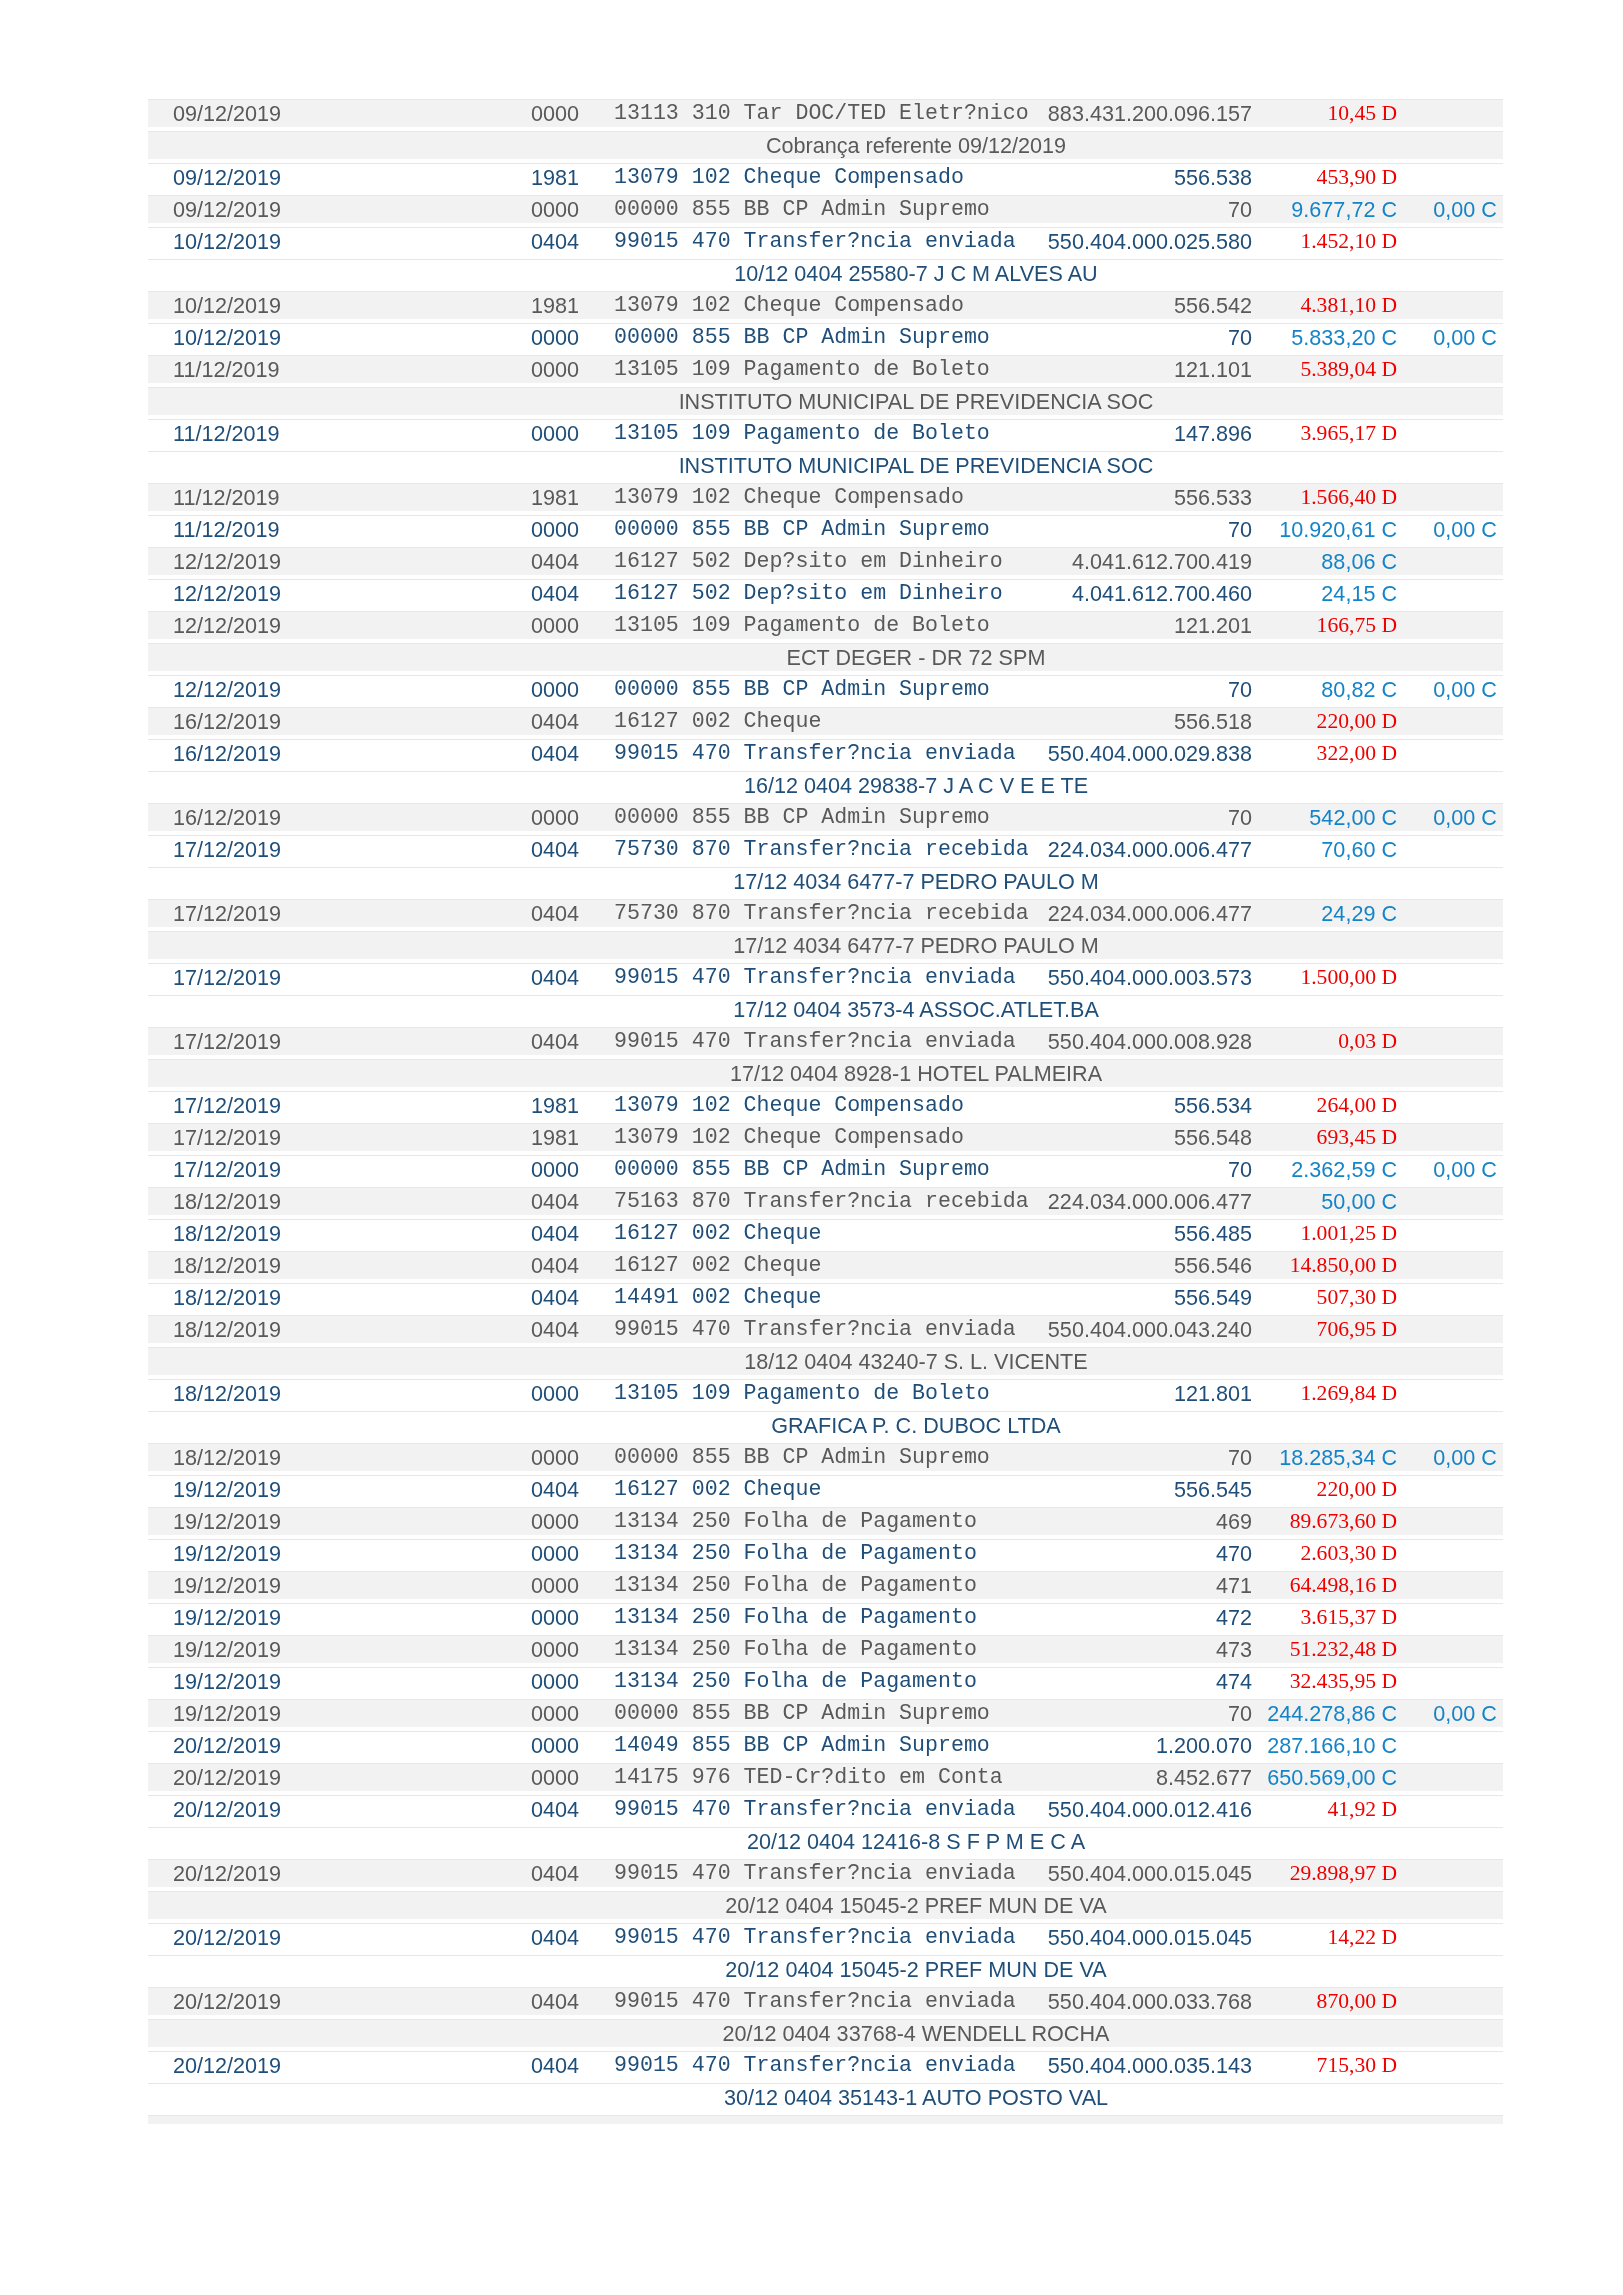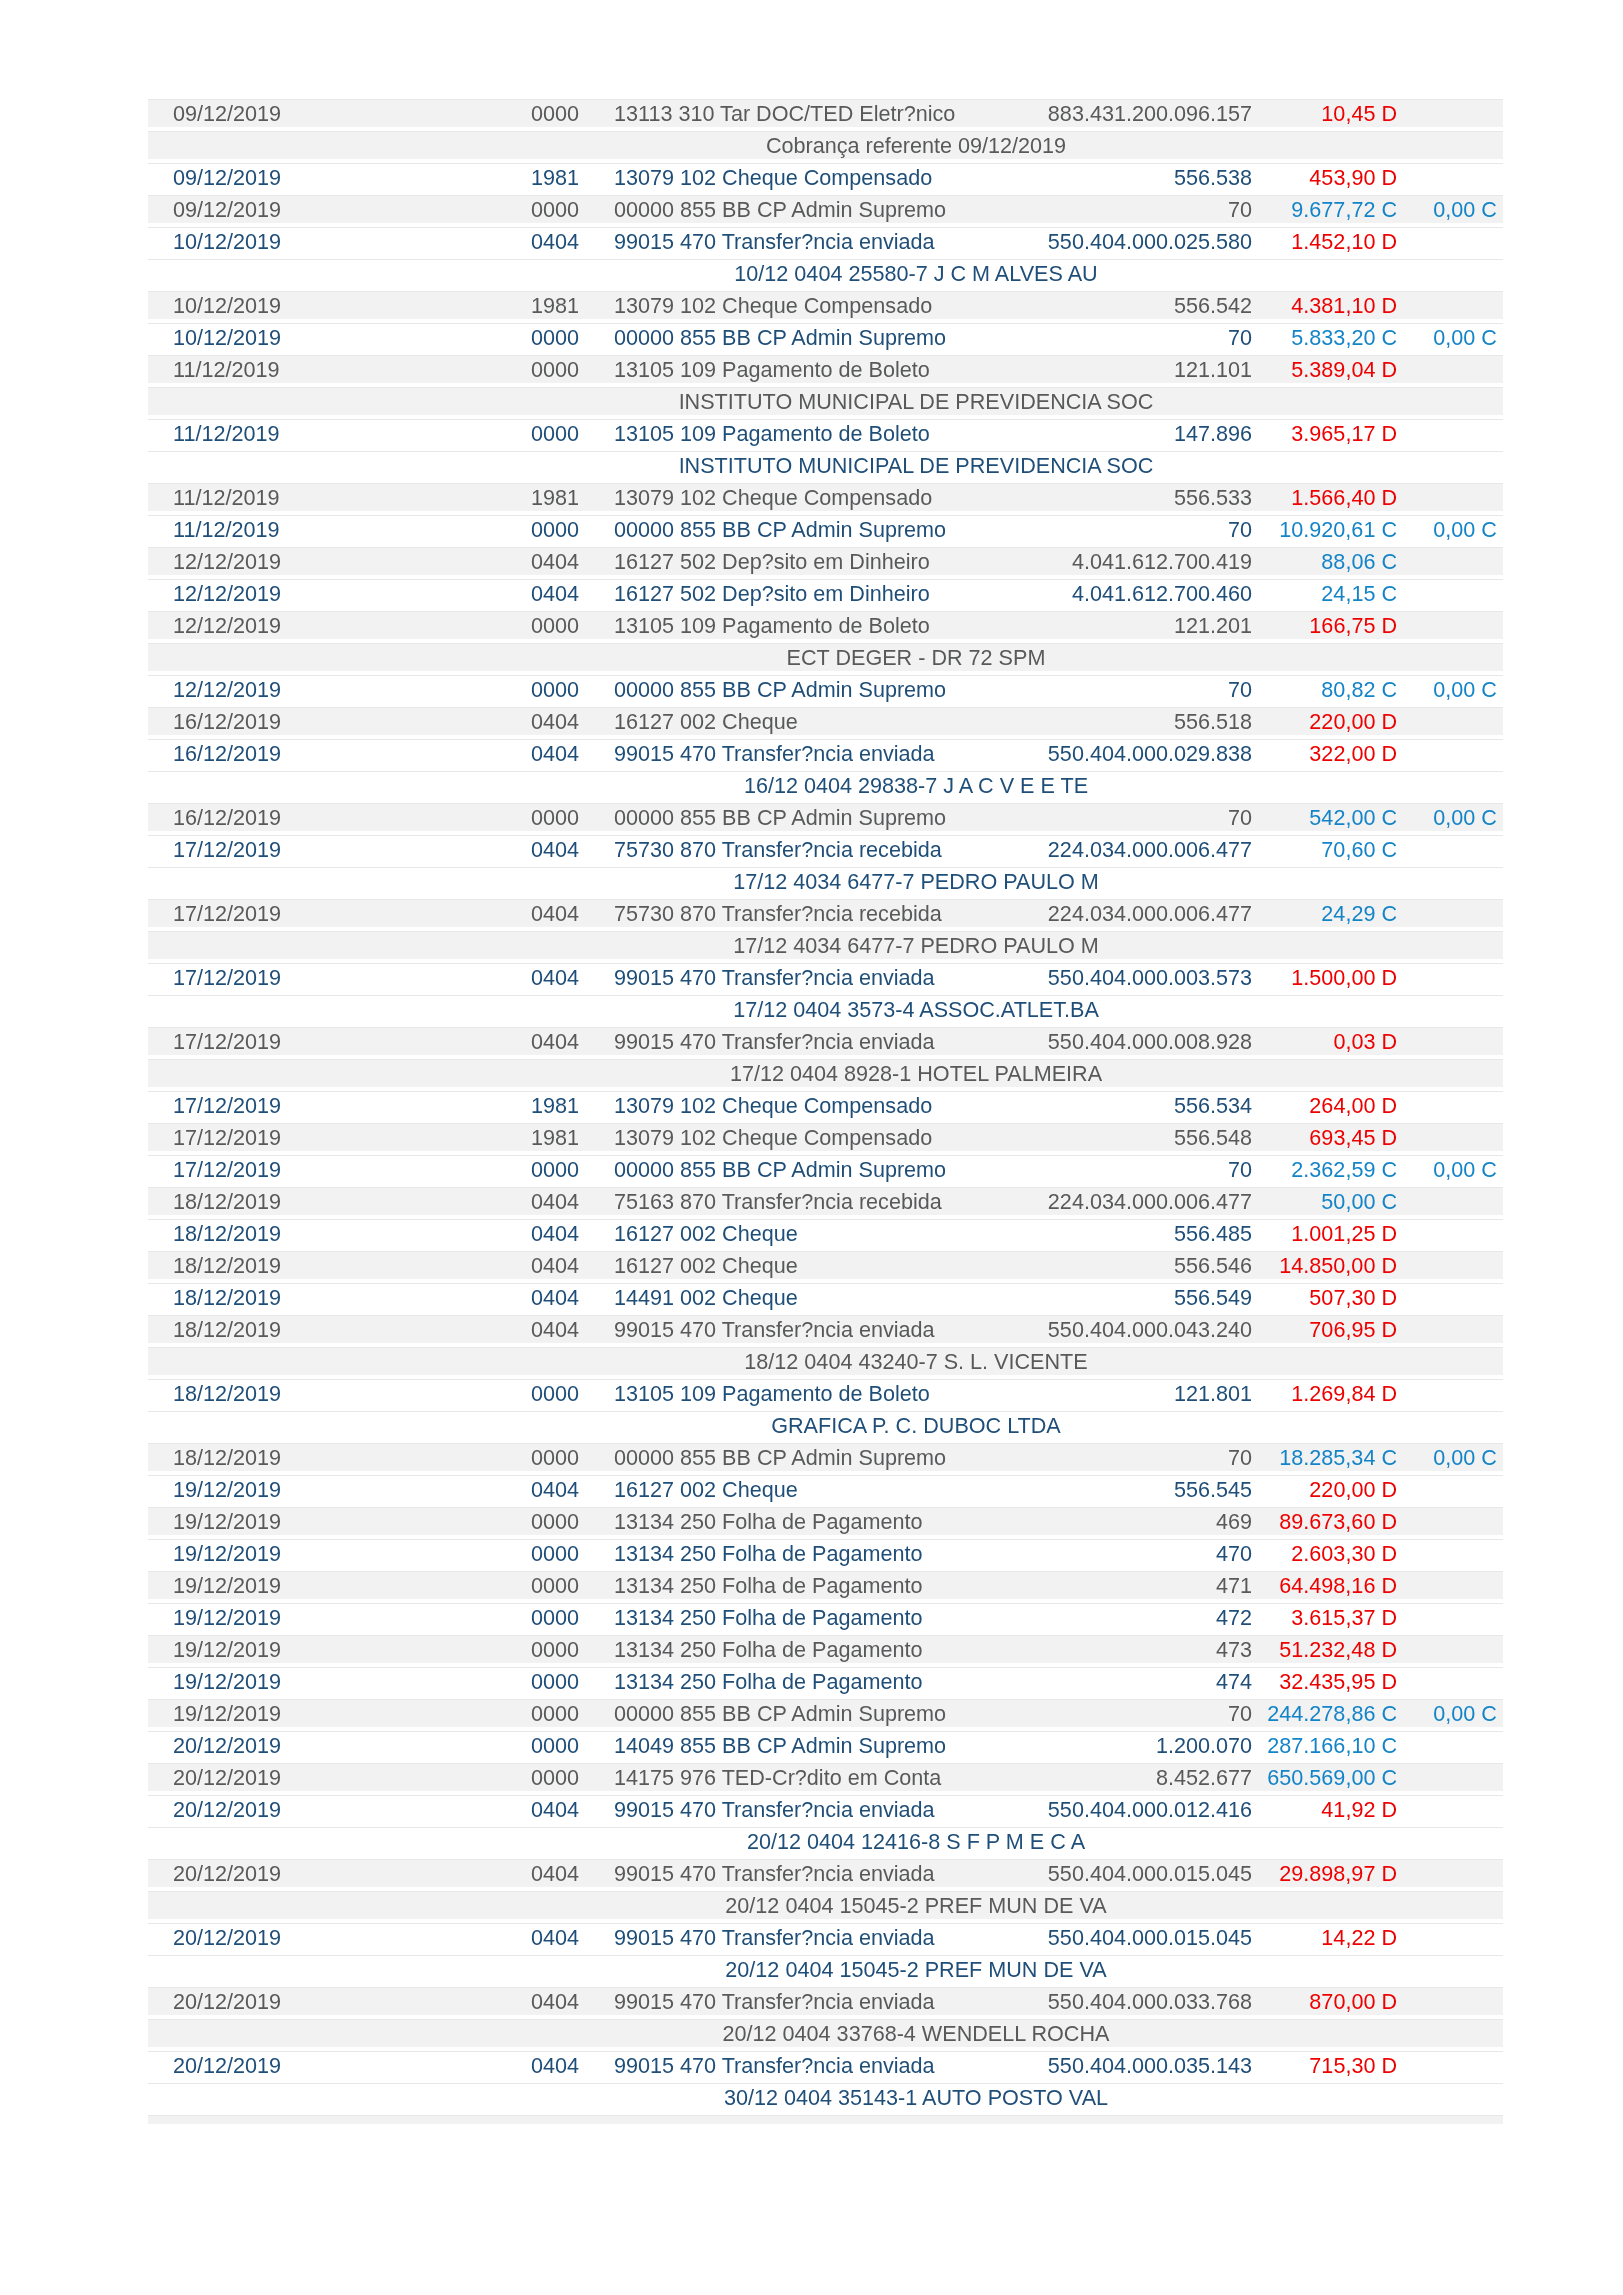--- a/index.html
+++ b/index.html
@@ -33,25 +33,25 @@
   .row.txn {
     display: grid;
     grid-template-columns: 366px 65px 452px 221px 145px 105px;
     align-items: center;
   }
   .row.gray  { background: var(--stripe, #f2f2f2); color: var(--textgray, #58595a); }
   .row.white { background: #ffffff;                color: var(--textnavy, #1f4e79); }
   .cell { overflow: visible; }
   .c-date     { padding-left: 25px; }
   .c-branch   { text-align: right; }
-  .c-history  { padding-left: 35px; }
+  .c-history  { padding-left: 35px; font-family: Liberation Mono, monospace; }
   .c-document { text-align: right; }
   .c-value    { text-align: right; }
   .c-balance  { text-align: right; padding-right: 5.2px; }
-  .debit  { color: var(--debit, #ee0000); }
+  .debit  { color: var(--debit, #ee0000); font-family: Liberation Serif, serif; }
   .credit { color: var(--credit, #1384c8); text-align: right; }
   .row.detail { position: relative; }
   .detail-text {
     position: absolute;
     left: 432px;
     top: 0;
     width: 672px;
     height: 27px;
     line-height: 27px;
     text-align: center;

